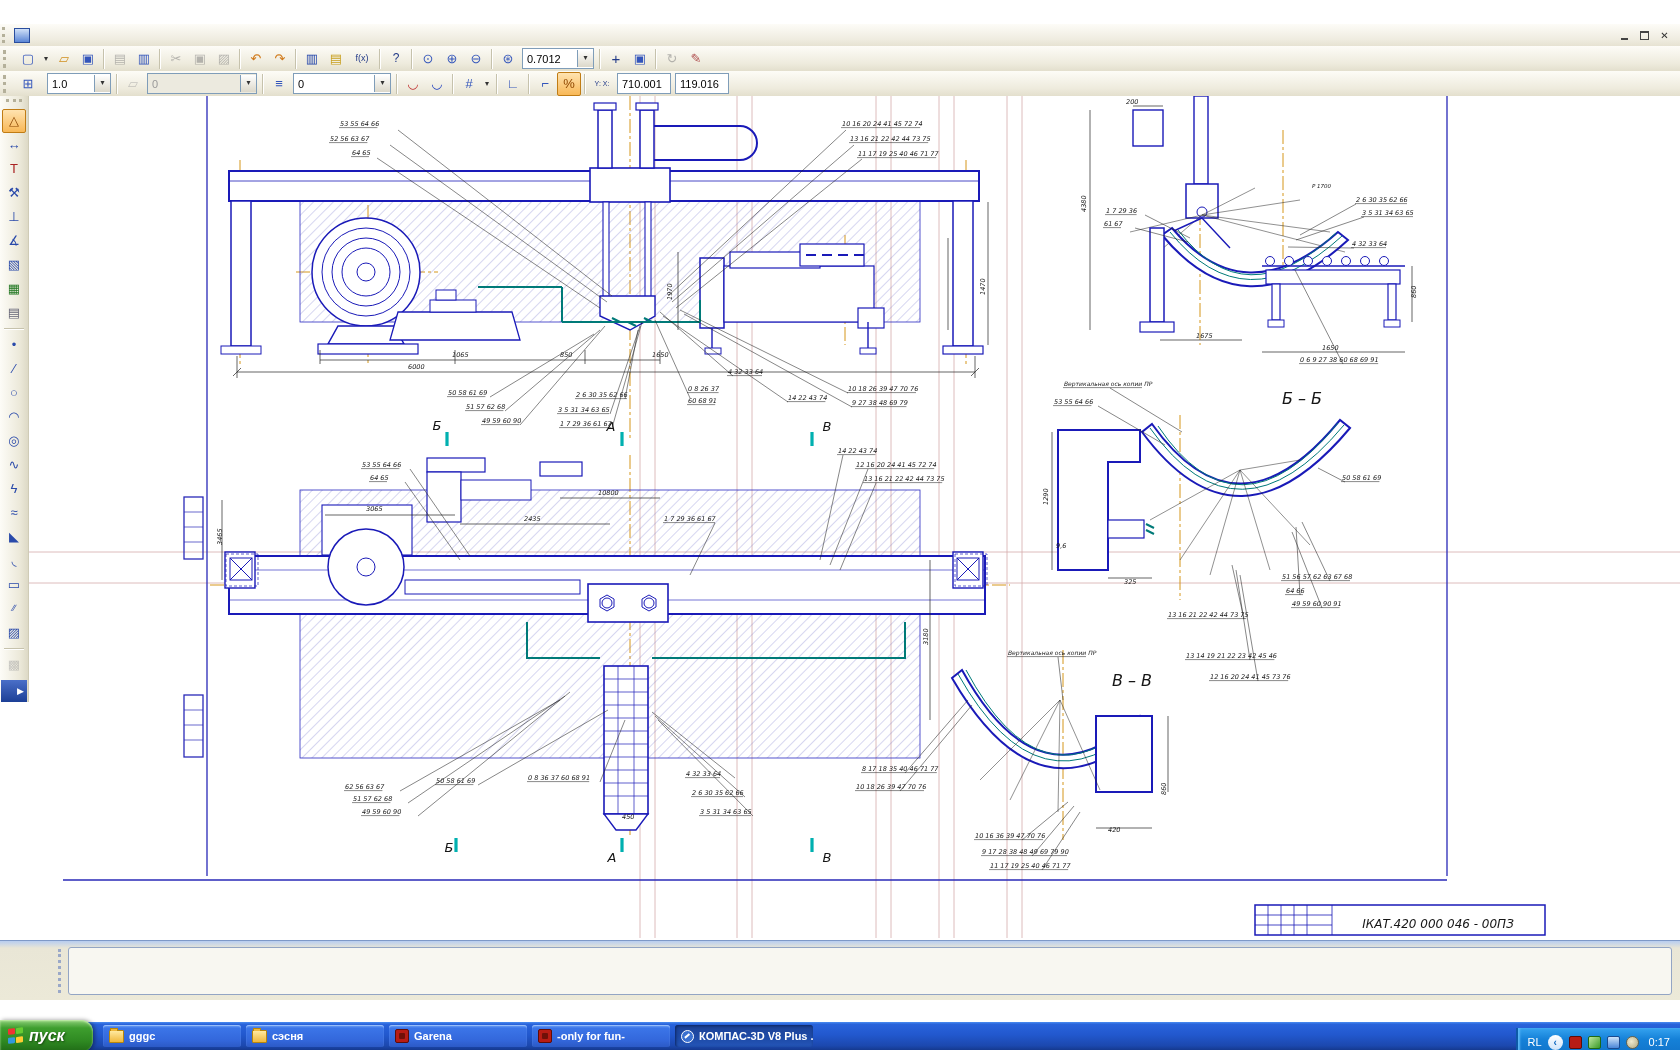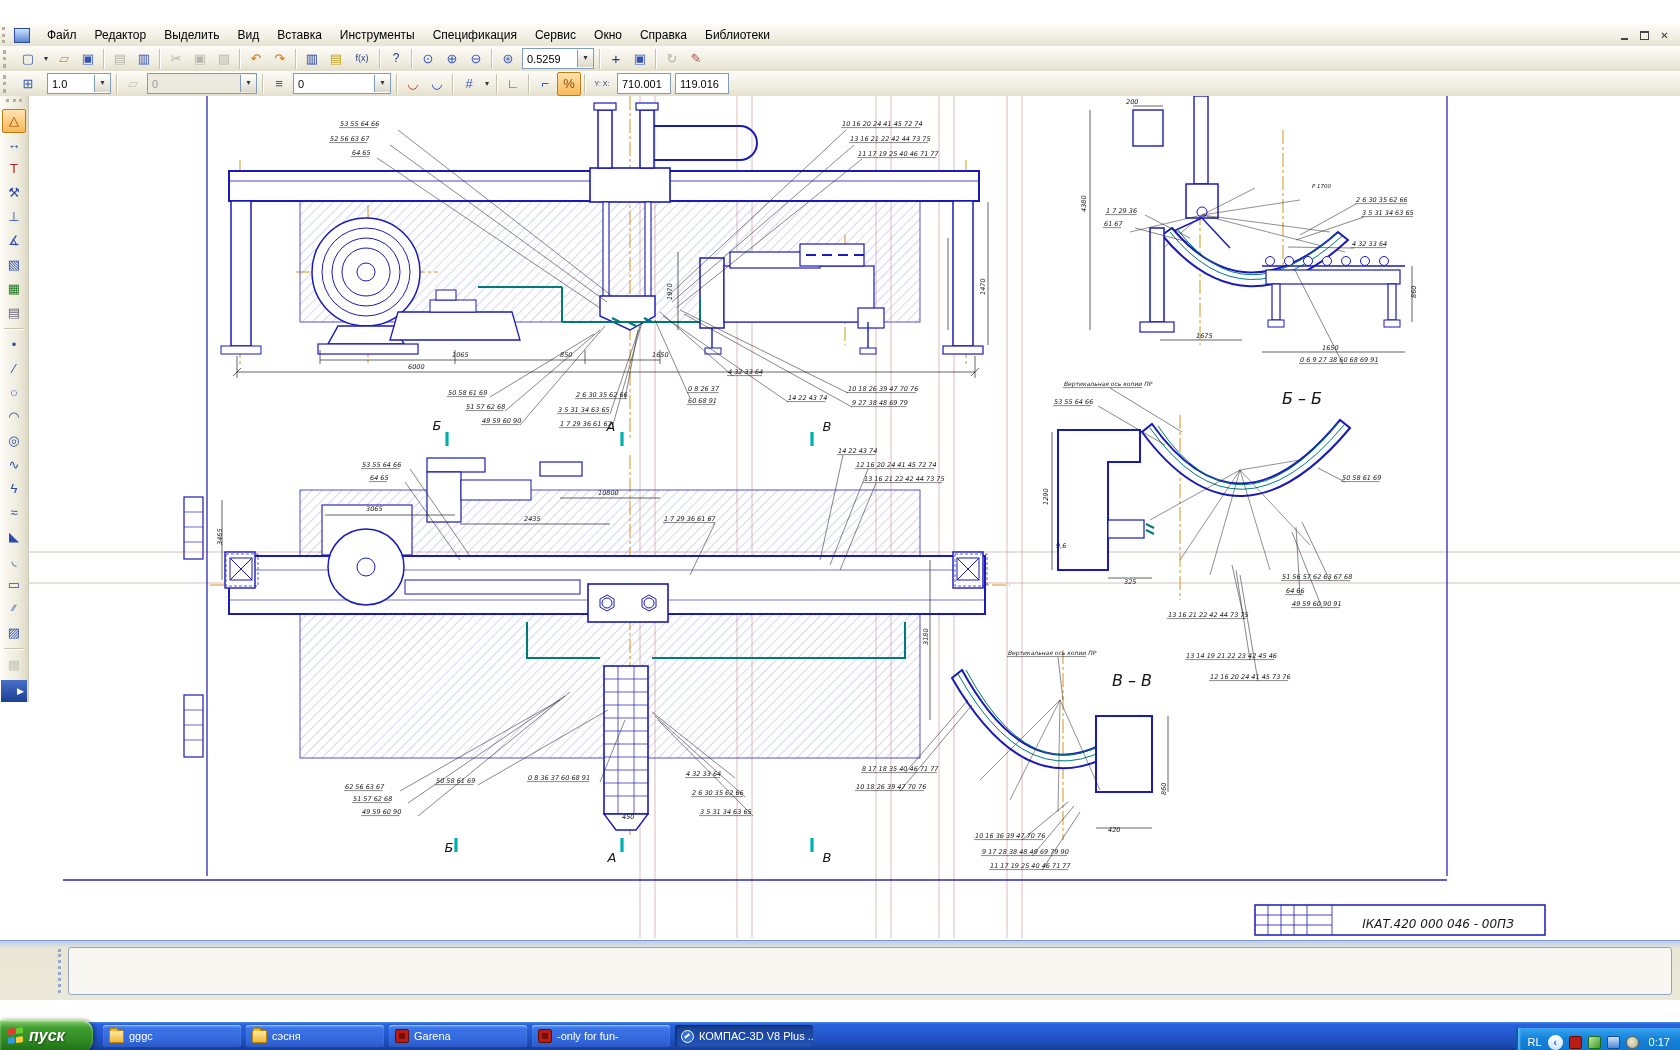--- a/index.html
+++ b/index.html
@@ -79,21 +79,21 @@
     display:flex;align-items:center;}
   #startbtn{height:32px;min-width:93px;border-radius:0 12px 12px 0;
     background:linear-gradient(180deg,#8fd07a,#3e9e2e 25%,#2f8a22 65%,#1f6a16);
     box-shadow:inset 0 1px 2px #c8f0b0, 2px 0 4px rgba(0,0,0,.4);
     display:flex;align-items:center;color:#fff;font-weight:bold;font-style:italic;font-size:16px;
     padding:0 16px 0 8px;box-sizing:border-box;text-shadow:1px 1px 2px #1a4a10;}
   .flag{width:16px;height:16px;margin-right:5px;display:grid;grid-template-columns:7px 7px;grid-gap:1px;transform:skewY(-6deg);}
   .flag i{display:block;height:6px;border-radius:1px;}
   .flag i:nth-child(1){background:#e33;} .flag i:nth-child(2){background:#6c3;}
   .flag i:nth-child(3){background:#39d;} .flag i:nth-child(4){background:#fc3;}
-  .taskzone{display:flex;align-items:flex-end;gap:5px;margin-left:10px;flex:1;}
+  .taskzone{display:flex;align-items:flex-end;gap:5px;margin-left:10px;flex:1;font-weight:bold;}
   .taskbtn{width:138px;height:22px;border-radius:3px;display:flex;align-items:center;gap:5px;
     background:linear-gradient(180deg,#639af6,#3b75e8 15%,#3367db 70%,#2c5ac6);
     box-shadow:inset 0 1px 1px #9cc0fa;color:#fff;font-size:11px;padding:0 6px;box-sizing:border-box;
     white-space:nowrap;overflow:hidden;}
   .taskbtn.active{background:linear-gradient(180deg,#1c4196,#1e4ba8 60%,#2455b8);
     box-shadow:inset 1px 1px 3px #0c2560;}
   .ticon{width:13px;height:11px;flex:0 0 auto;position:relative;}
   .ticon.folder{background:linear-gradient(180deg,#ffe9a0,#f0b83c);border:1px solid #b8860b;border-radius:1px;}
   .ticon.folder::before{content:"";position:absolute;left:0;top:-3px;width:6px;height:2px;
     background:#f0b83c;border:1px solid #b8860b;border-bottom:0;}
@@ -116,33 +116,20 @@
 </style>
 </head>
 <body>
 
 <div id="screen">
 
 
   <div class="menubar">
     <span class="mgrip"></span>
     <span class="mdocicon"></span>
-    <span id="menu-items" style="display:flex;">
-        <span class="menuitem">Файл</span>
-        <span class="menuitem">Редактор</span>
-        <span class="menuitem">Выделить</span>
-        <span class="menuitem">Вид</span>
-        <span class="menuitem">Вставка</span>
-        <span class="menuitem">Инструменты</span>
-        <span class="menuitem">Спецификация</span>
-        <span class="menuitem">Сервис</span>
-        <span class="menuitem">Окно</span>
-        <span class="menuitem">Справка</span>
-        <span class="menuitem">Библиотеки</span>
-      </span>
     <span class="mdictrls">
       <span class="mdib">
           <span class="mg1"></span>
         </span>
       <span class="mdib">
           <span class="mg2"></span>
         </span>
       <span class="mdib">✕</span>
     </span>
   </div>
@@ -169,21 +156,21 @@
       <span class="tbtn" style="color: rgb(34, 58, 136); font-size: 9px; width: 26px;">f(x)</span>
       <span class="tsep"></span>
       <span class="tbtn" style="color: rgb(34, 58, 136); font-size: 12px;">?</span>
       <span class="tsep"></span>
       <span class="tbtn" style="color: rgb(51, 85, 187);">⊙</span>
       <span class="tbtn" style="color: rgb(51, 85, 187);">⊕</span>
       <span class="tbtn" style="color: rgb(51, 85, 187);">⊖</span>
       <span class="tsep"></span>
       <span class="tbtn" style="color: rgb(51, 85, 187);">⊛</span>
       <span class="combo" style="width: 70px;">
-        <span class="cval">0.5259</span>
+        <span class="cval">0.7012</span>
         <span class="cbtn">▾</span>
       </span>
       <span class="tsep"></span>
       <span class="tbtn" style="color: rgb(34, 58, 136); font-size: 15px;">+</span>
       <span class="tbtn" style="color: rgb(51, 85, 187);">▣</span>
       <span class="tsep"></span>
       <span class="tbtn dis" style="color: rgb(119, 119, 119);">↻</span>
       <span class="tbtn" style="color: rgb(176, 80, 80);">✎</span>
     </div>
   <div class="tbar" id="tb2">

